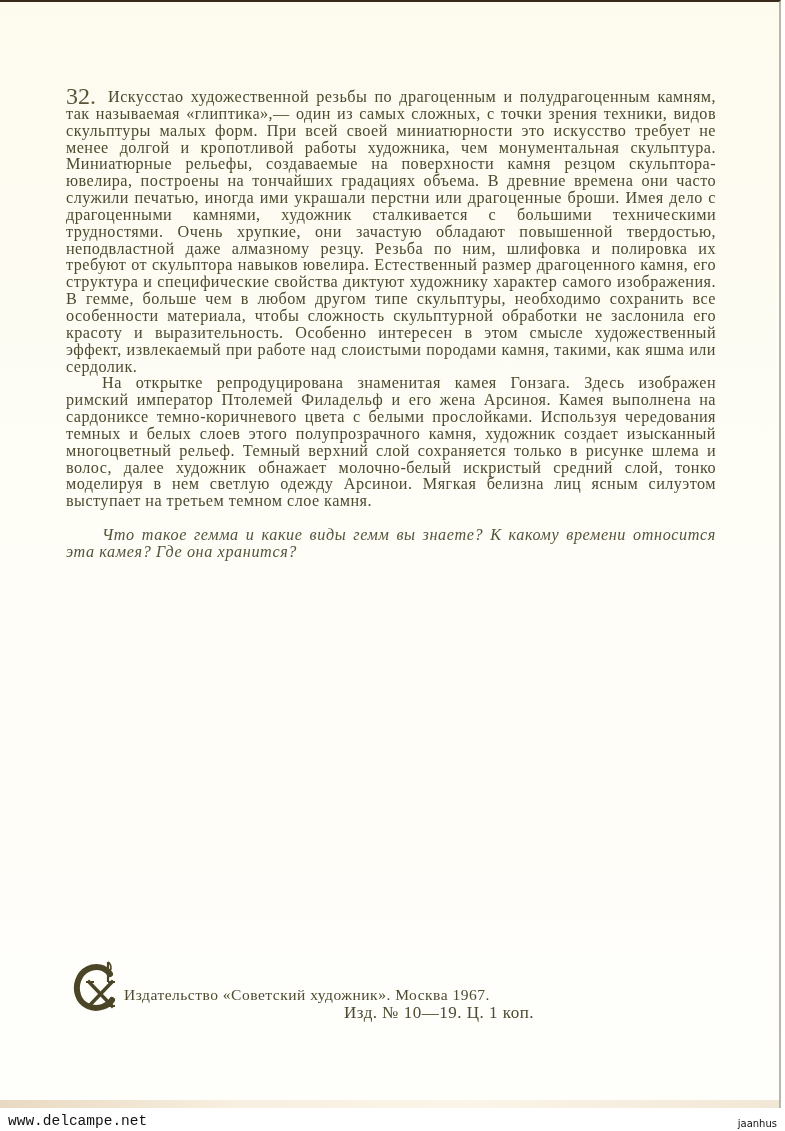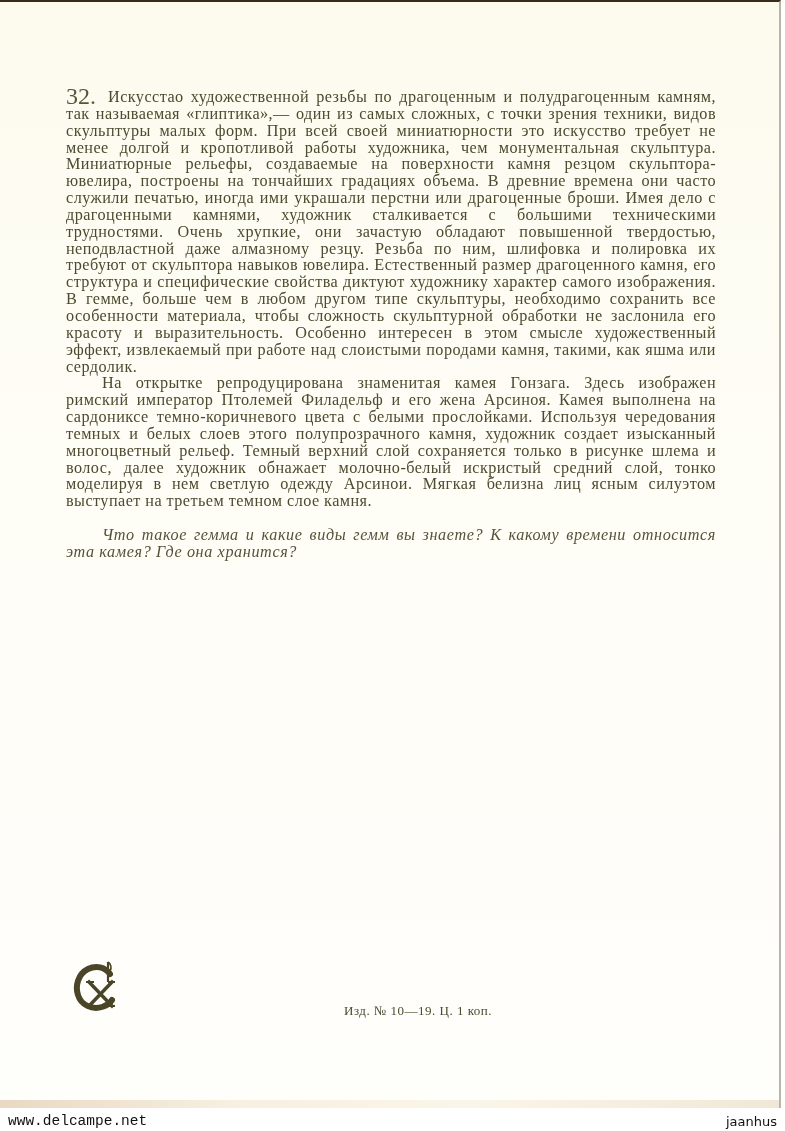--- a/index.html
+++ b/index.html
@@ -89,39 +89,39 @@
     top: 26px;
     font-size: 15.5px;
     letter-spacing: 0.5px;
     color: #4d4a2f;
     white-space: nowrap;
   }
   .imprint-line2 {
     position: absolute;
     left: 272px;
     top: 43px;
-    font-size: 13px;
+    font-size: 17px;
     letter-spacing: 0.5px;
     color: #4d4a2f;
     white-space: nowrap;
   }
   .watermark-left {
     position: absolute;
     left: 8px;
     bottom: 2px;
     font-family: Liberation Mono, monospace;
     font-size: 14.5px;
     color: #111111;
   }
   .watermark-right {
     position: absolute;
     right: 8px;
     bottom: 2px;
     font-family: "DejaVu Sans", sans-serif;
-    font-size: 13px;
+    font-size: 10px;
     color: #111111;
   }
 </style>
 </head>
 <body>
 
 <div class="card">
   <div class="text-block">
     <p class="para"><span class="page-number">32.</span><span>Искусстао художественной резьбы по драгоценным и полудрагоценным камням, так называемая «глиптика»,— один из самых сложных, с точки зрения техники, видов скульптуры малых форм. При всей своей миниатюрности это искусство требует не менее долгой и кропотливой работы художника, чем монументальная скульптура. Миниатюрные рельефы, создаваемые на поверхности камня резцом скульптора-ювелира, построены на тончайших градациях объема. В древние времена они часто служили печатью, иногда ими украшали перстни или драгоценные броши. Имея дело с драгоценными камнями, художник сталкивается с большими техническими трудностями. Очень хрупкие, они зачастую обладают повышенной твердостью, неподвластной даже алмазному резцу. Резьба по ним, шлифовка и полировка их требуют от скульптора навыков ювелира. Естественный размер драгоценного камня, его структура и специфические свойства диктуют художнику характер самого изображения. В гемме, больше чем в любом другом типе скульптуры, необходимо сохранить все особенности материала, чтобы сложность скульптурной обработки не заслонила его красоту и выразительность. Особенно интересен в этом смысле художественный эффект, извлекаемый при работе над слоистыми породами камня, такими, как яшма или сердолик.</span></p>
     <p class="para indent">На открытке репродуцирована знаменитая камея Гонзага. Здесь изображен римский император Птолемей Филадельф и его жена Арсиноя. Камея выполнена на сардониксе темно-коричневого цвета с белыми прослойками. Используя чередования темных и белых слоев этого полупрозрачного камня, художник создает изысканный многоцветный рельеф. Темный верхний слой сохраняется только в рисунке шлема и волос, далее художник обнажает молочно-белый искристый средний слой, тонко моделируя в нем светлую одежду Арсинои. Мягкая белизна лиц ясным силуэтом выступает на третьем темном слое камня.</p>
@@ -129,18 +129,19 @@
   </div>
 
   <div class="imprint">
     <svg class="logo" viewBox="0 0 46 52" xmlns="http://www.w3.org/2000/svg">
       <path d="M38 14 C33 7 24 5 16 9 C6 14 3 26 6 35 C9 45 20 50 30 47 C35 45.5 38 43 40 40" fill="none" stroke="#4a4526" stroke-width="6" stroke-linecap="round"></path>
       <path d="M36 2 L36 22" stroke="#4a4526" stroke-width="2.2"></path>
       <path d="M36 2 C39 4 40 8 38 11" fill="none" stroke="#4a4526" stroke-width="1.6"></path>
       <path d="M17 22 L40 46 M40 22 L17 46" stroke="#4a4526" stroke-width="3.4" stroke-linecap="square"></path>
       <path d="M14 22 L22 22 M36 22 L43 22 M14 46 L21 46 M36 46 L43 46" stroke="#4a4526" stroke-width="1.8"></path>
     </svg>
+    <div class="imprint-line1">Издательство «Советский художник». Москва 1967.</div>
     <div class="imprint-line2">Изд. № 10—19. Ц. 1 коп.</div>
   </div>
 </div>
 
 <div class="watermark-left">www.delcampe.net</div>
 <div class="watermark-right">jaanhus</div>
 
 </body></html>

